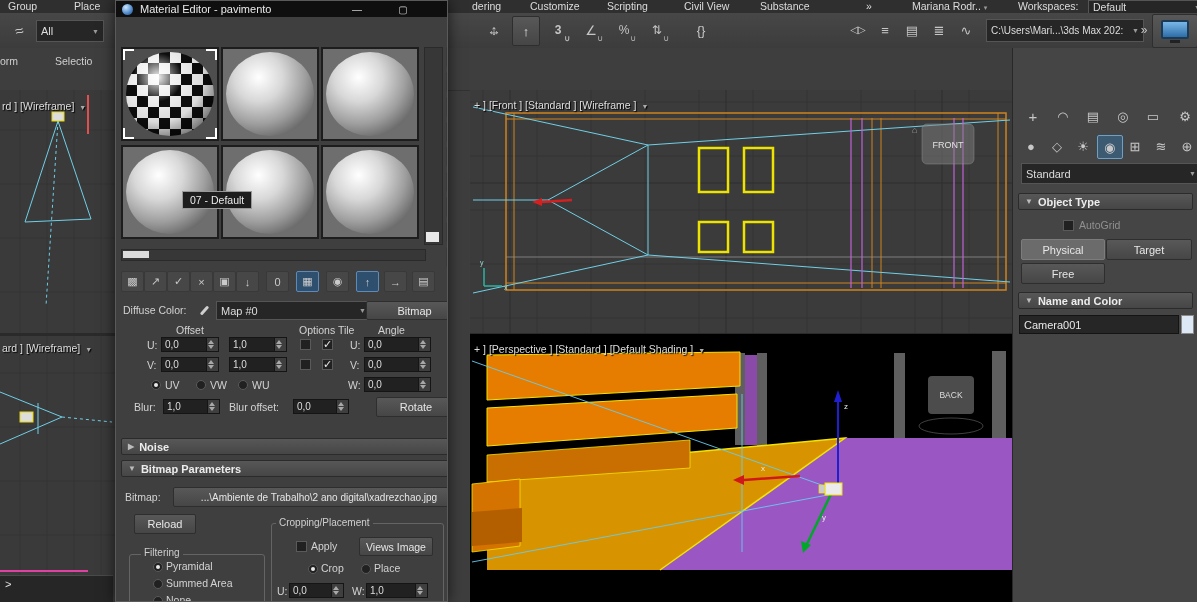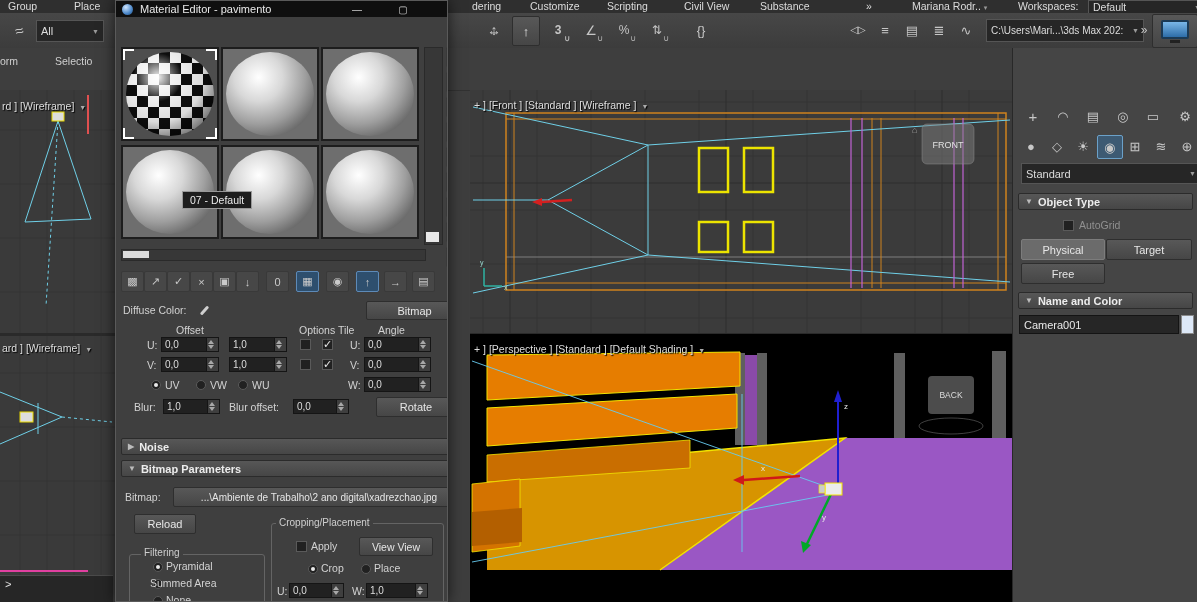--- a/index.html
+++ b/index.html
@@ -402,20 +402,24 @@
     <div class="mico hl" style="left:180px">▦</div>
     <div class="mico" style="left:210px">◉</div>
     <div class="mico hl" style="left:240px">↑</div>
     <div class="mico" style="left:268px">→</div>
     <div class="mico" style="left:296px">▤</div>
 
     <span class="lbl" style="left:7px;top:303px">Diffuse Color:</span>
     <div class="ico" style="left:80px;top:301px;width:16px;height:16px">
         <div class="dropper"></div>
       </div>
+    <div class="combo" style="left:100px;top:300px;width:145px;height:17px">
+      <span>Map #0</span>
+        <span class="arr">▼</span>
+    </div>
     <div class="btn3d" style="left:250px;top:300px;width:95px;height:17px">
       <span>Bitmap</span>
     </div>
 
     <span class="lbl" style="left:60px;top:323px">Offset</span>
     <span class="lbl" style="left:128px;top:334px">Tiling</span>
     <span class="lbl" style="left:183px;top:323px">Options Tile</span>
     <span class="lbl" style="left:262px;top:323px">Angle</span>
 
     <span class="lbl" style="left:31px;top:338px">U:</span>
@@ -520,21 +524,21 @@
     </div>
     <div class="btn3d" style="left:18px;top:513px;width:60px;height:18px">
       <span>Reload</span>
     </div>
 
     <div class="grp" style="left:155px;top:522px;width:171px;height:80px"></div>
     <span class="legend" style="left:160px;top:516px">Cropping/Placement</span>
     <span class="cb" style="left:180px;top:540px"></span>
     <span class="lbl" style="left:195px;top:539px">Apply</span>
     <div class="btn3d" style="left:243px;top:536px;width:72px;height:17px;font-size:10.5px">
-      <span>View View</span>
+      <span>Views Image</span>
     </div>
     <span class="rad sel" style="left:192px;top:563px"></span>
     <span class="lbl" style="left:205px;top:561px">Crop</span>
     <span class="rad" style="left:245px;top:563px"></span>
     <span class="lbl" style="left:258px;top:561px">Place</span>
     <span class="lbl" style="left:161px;top:584px">U:</span>
     <div class="spin" style="left:173px;top:582px;width:55px">
         <span class="v">0,0</span>
         <span class="ar">
           <i class="u"></i>
@@ -548,18 +552,18 @@
           <i class="u"></i>
           <i class="d"></i>
         </span>
       </div>
 
     <div class="grp" style="left:13px;top:553px;width:134px;height:49px"></div>
     <span class="legend" style="left:25px;top:546px">Filtering</span>
     <span class="rad sel" style="left:37px;top:561px"></span>
     <span class="lbl" style="left:50px;top:559px">Pyramidal</span>
     <span class="rad" style="left:37px;top:578px"></span>
-    <span class="lbl" style="left:34px;top:576px">Summed Area</span>
+    <span class="lbl" style="left:50px;top:576px">Summed Area</span>
     <span class="rad" style="left:37px;top:595px"></span>
     <span class="lbl" style="left:50px;top:593px">None</span>
   </div>
 
 </div>
 
 </body></html>

